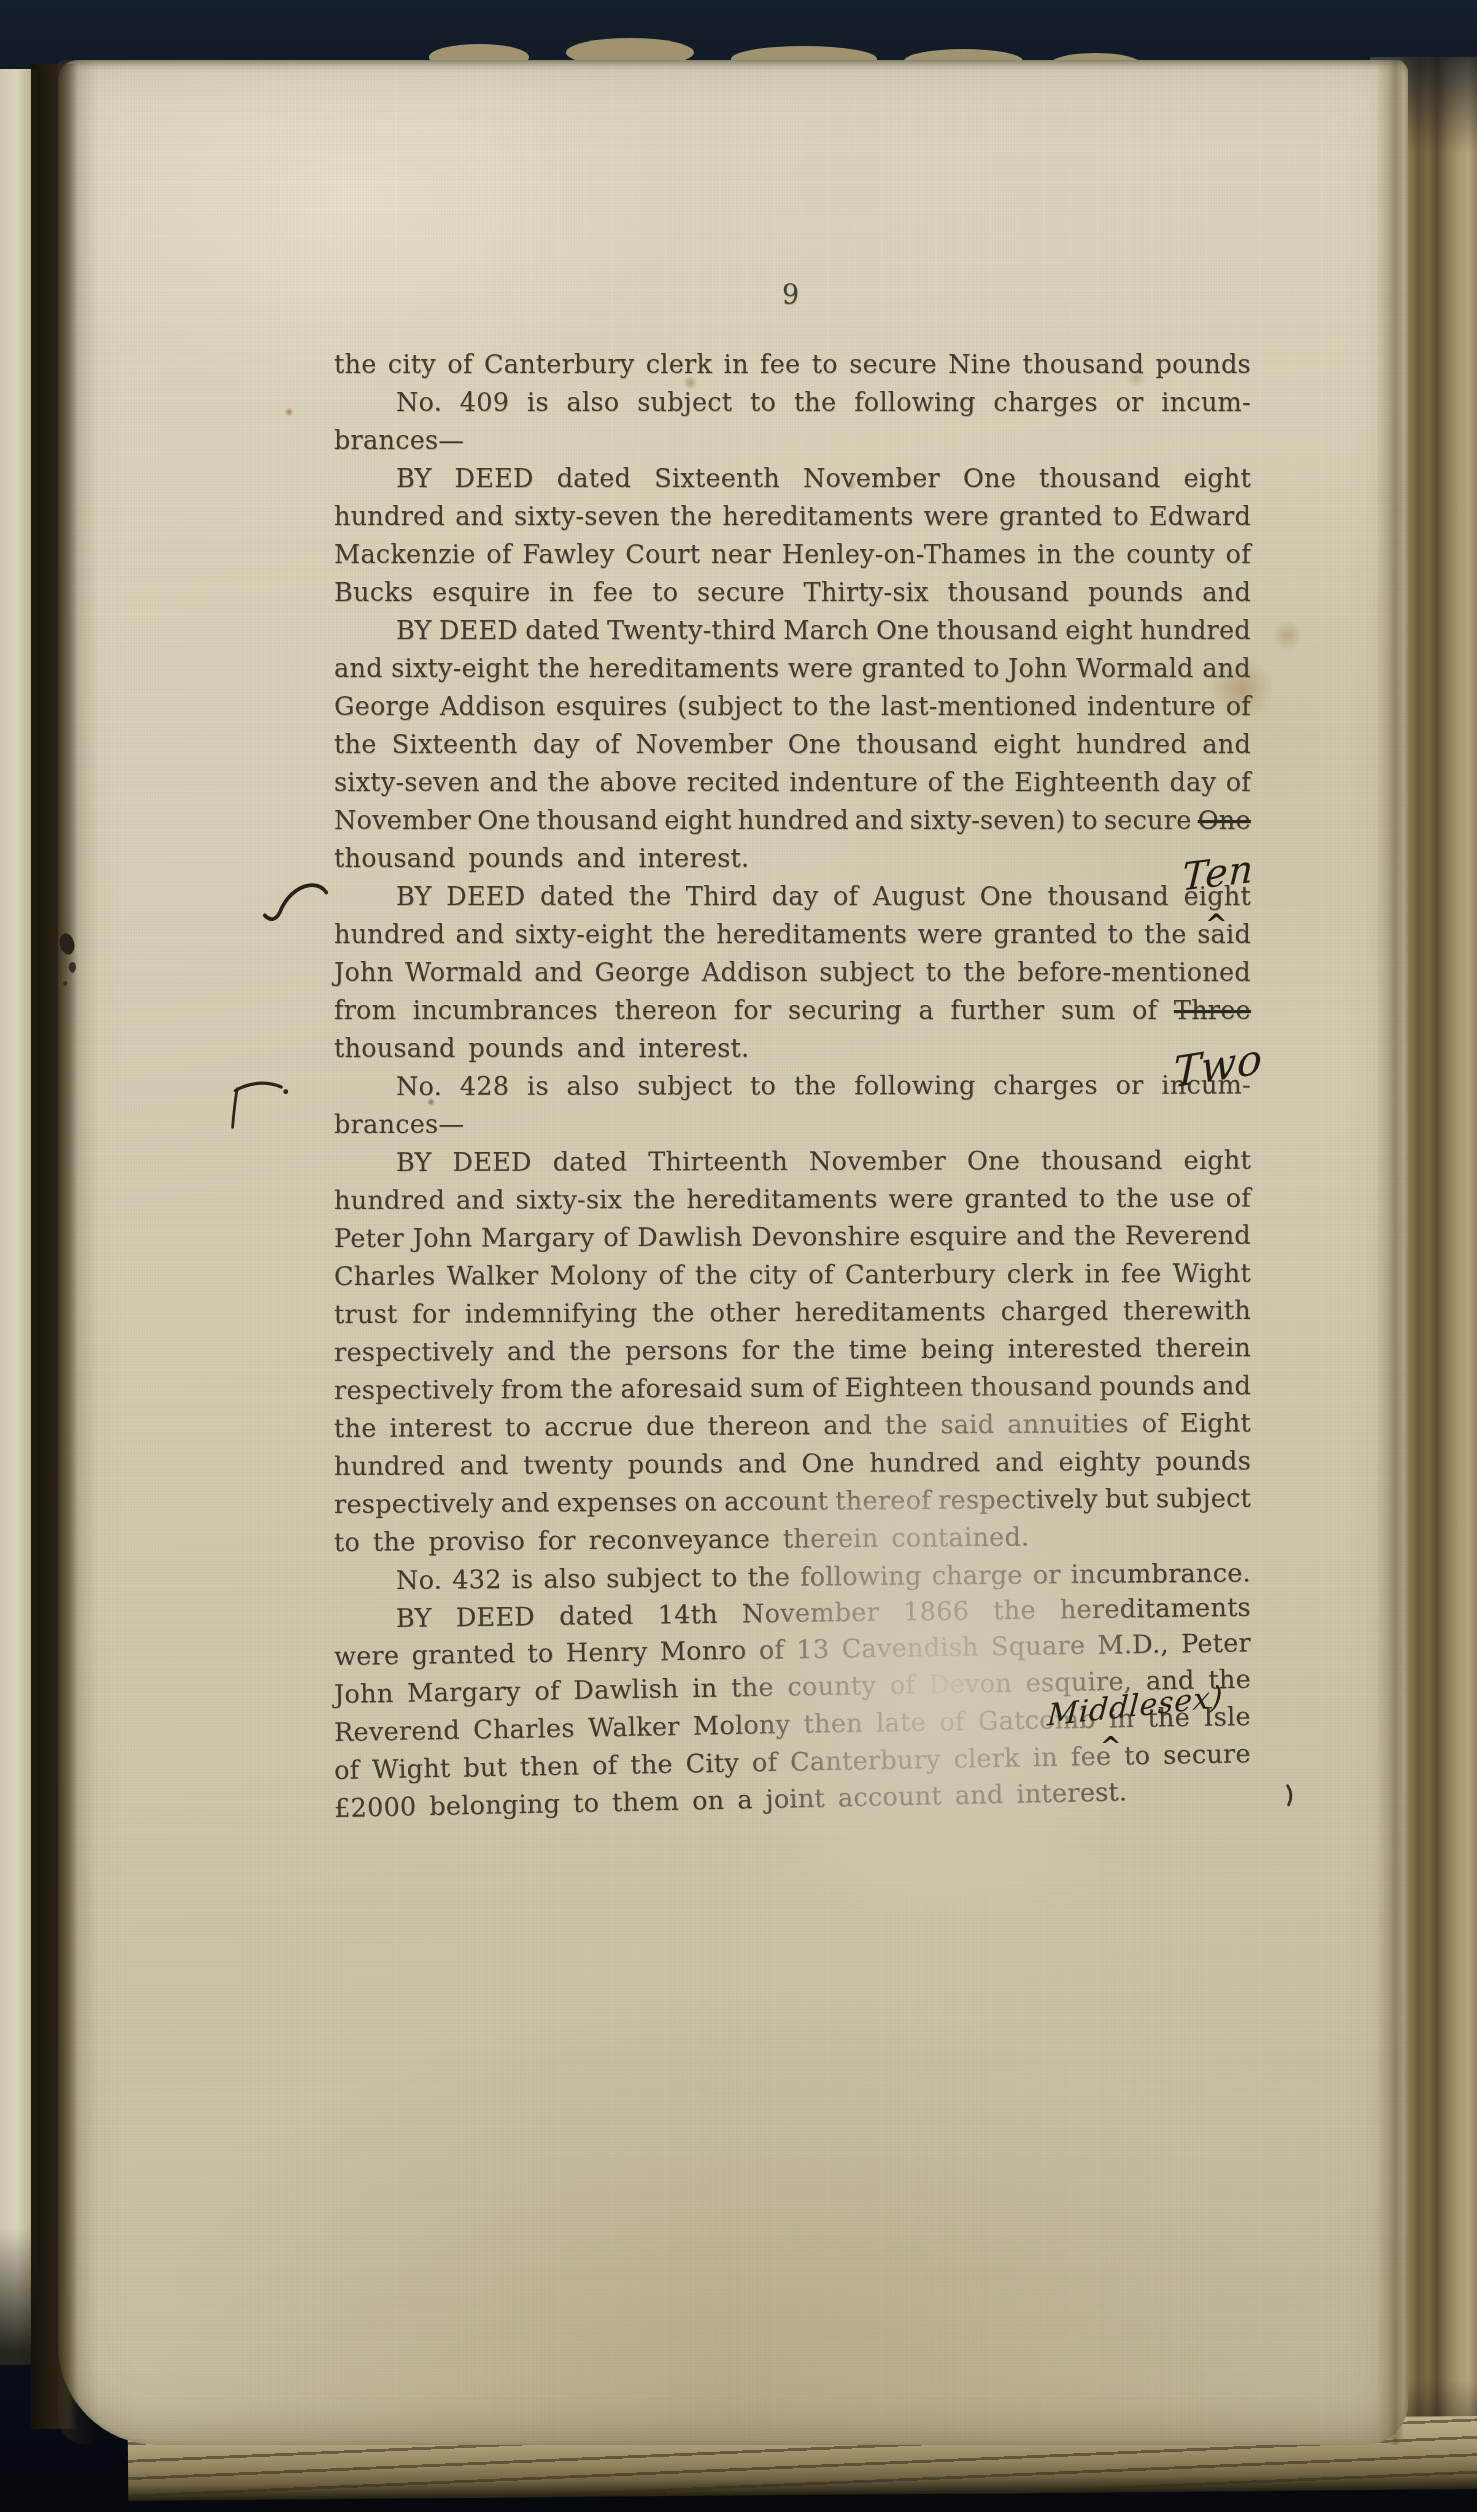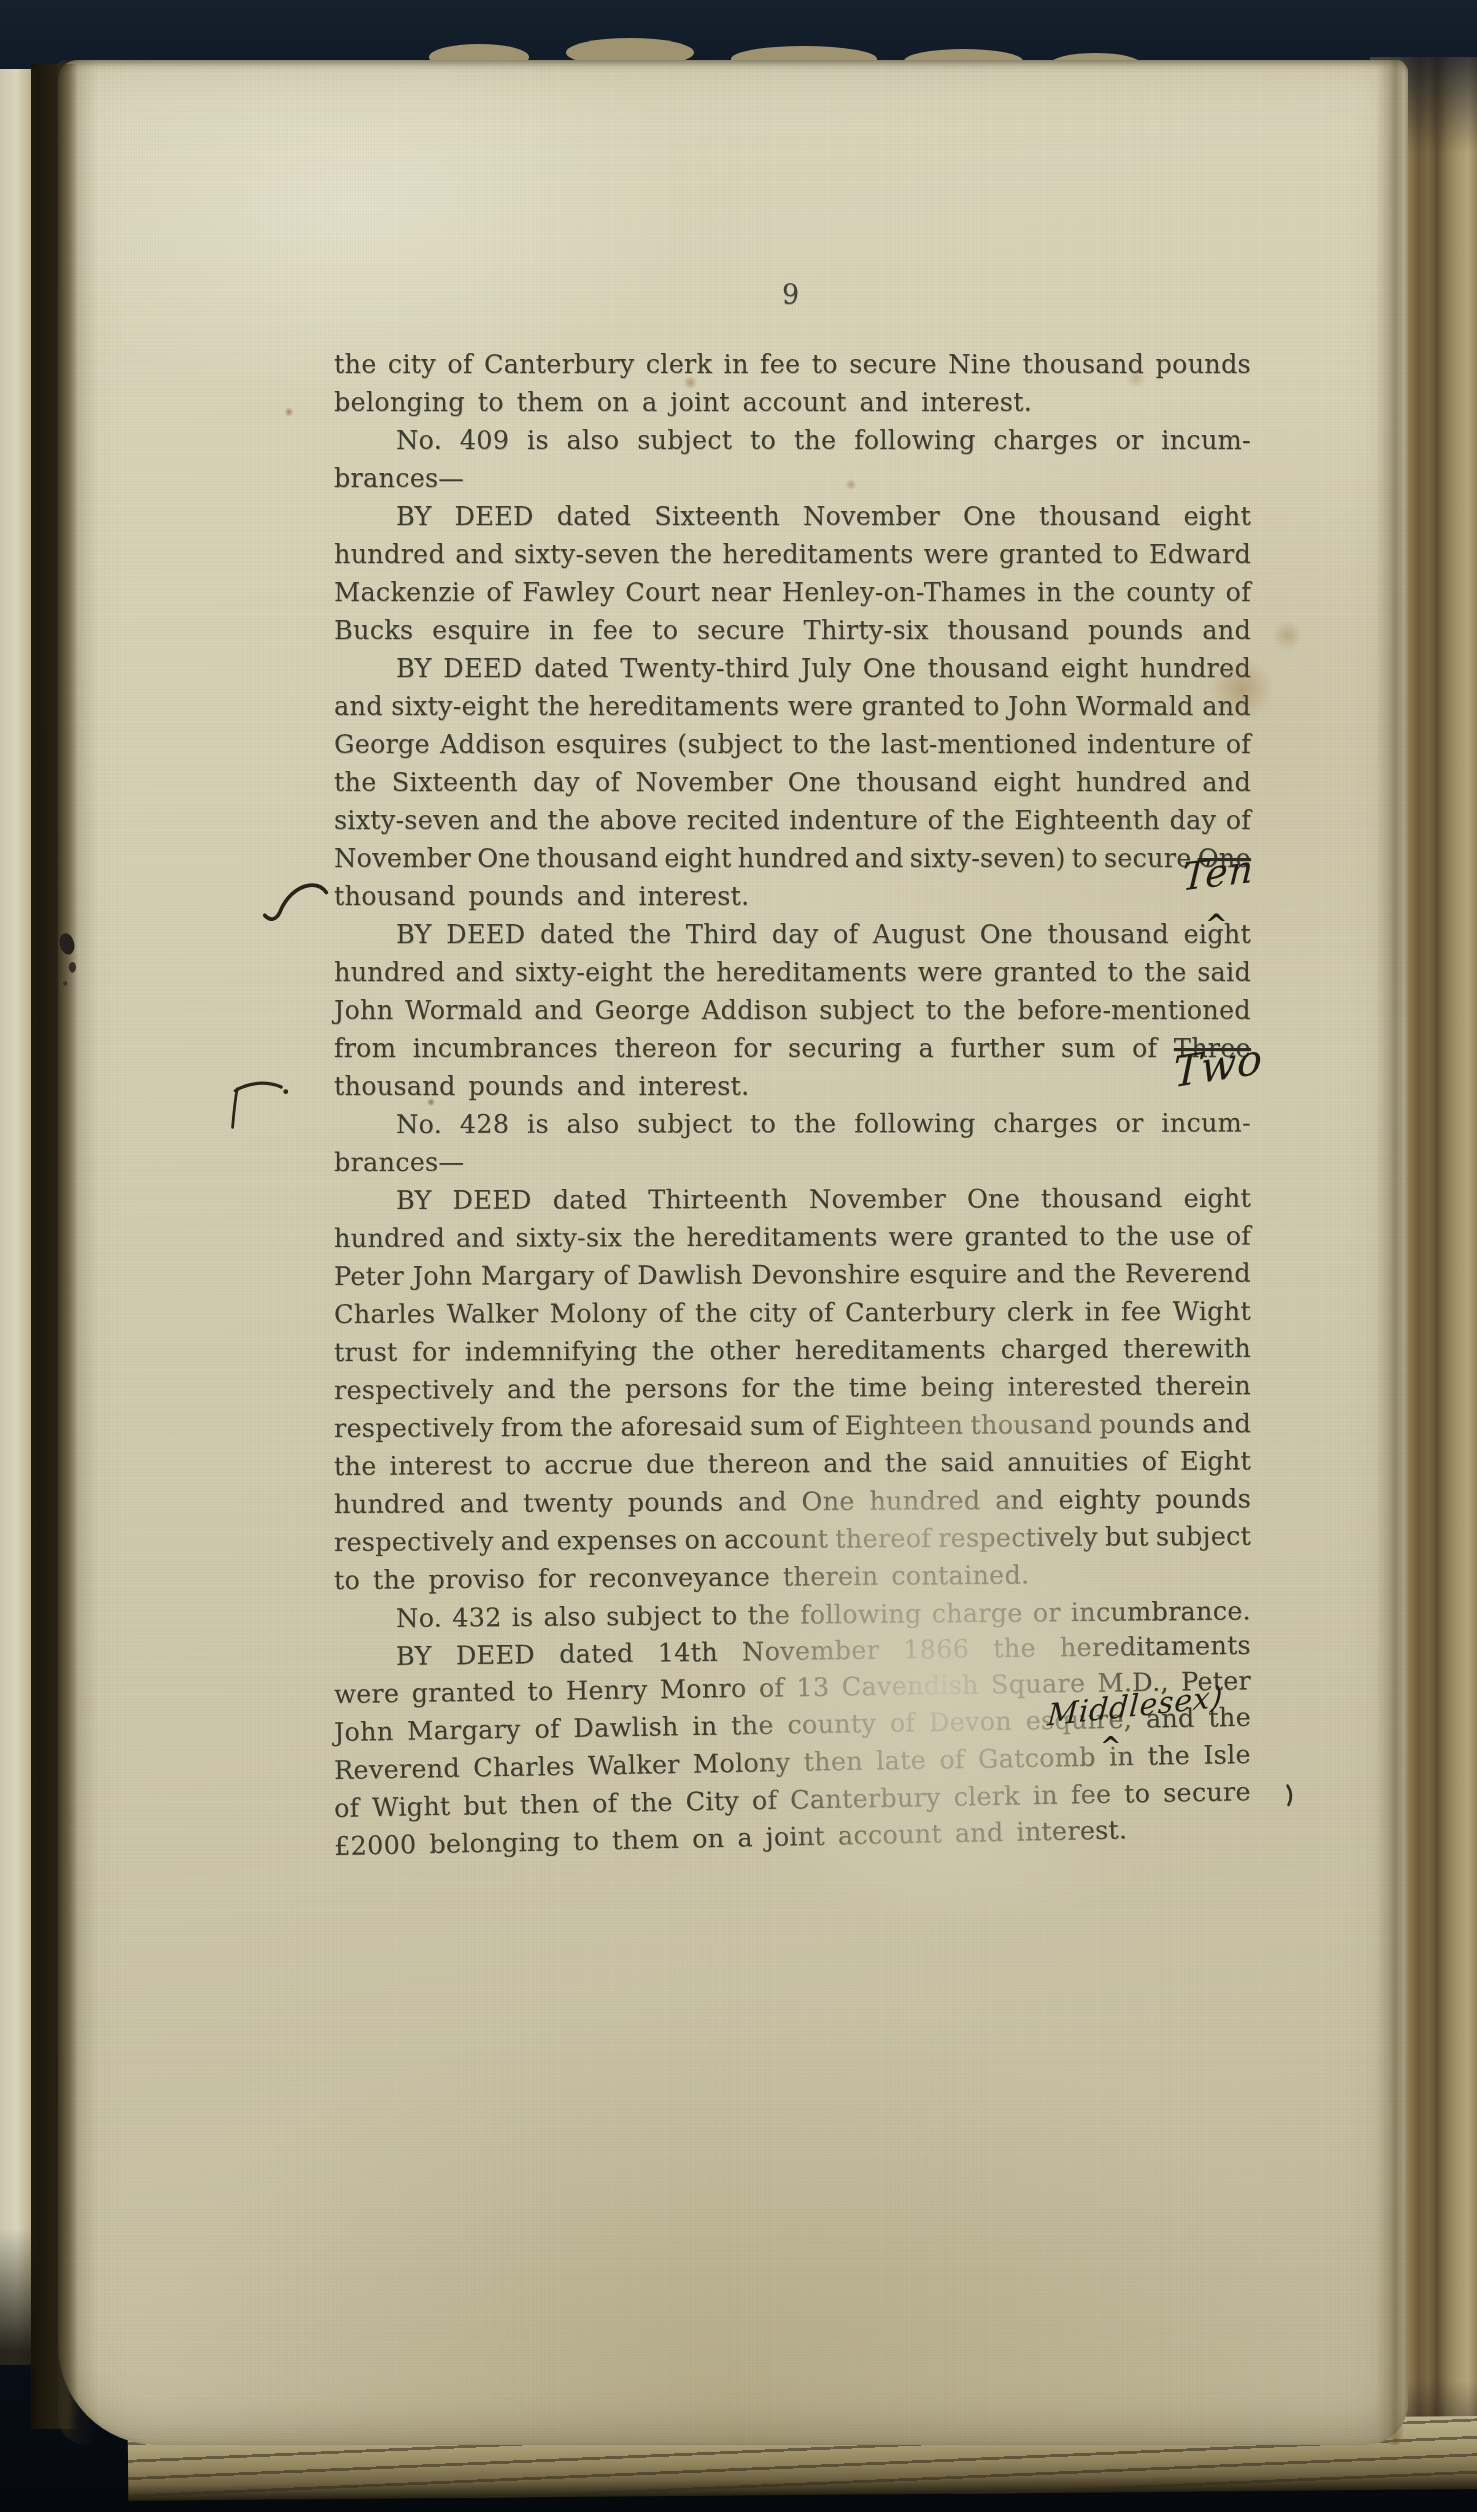--- a/index.html
+++ b/index.html
@@ -136,21 +136,20 @@
         <span>Canterbury</span>
         <span>clerk</span>
         <span>in</span>
         <span>fee</span>
         <span>to</span>
         <span>secure</span>
         <span>Nine</span>
         <span>thousand</span>
         <span>pounds</span>
       </div>
-      <div class="line">belonging to them on a joint account and interest.</div>
       <div class="line justify indent">
         <span>No.</span>
         <span>409</span>
         <span>is</span>
         <span>also</span>
         <span>subject</span>
         <span>to</span>
         <span>the</span>
         <span>following</span>
         <span>charges</span>
@@ -201,21 +200,21 @@
         <span>Thirty-six</span>
         <span>thousand</span>
         <span>pounds</span>
         <span>and</span>
       </div>
       <div class="line justify indent">
         <span>BY</span>
         <span>DEED</span>
         <span>dated</span>
         <span>Twenty-third</span>
-        <span>July</span>
+        <span>March</span>
         <span>One</span>
         <span>thousand</span>
         <span>eight</span>
         <span>hundred</span>
       </div>
       <div class="line justify">
         <span>and</span>
         <span>sixty-eight</span>
         <span>the</span>
         <span>hereditaments</span>

